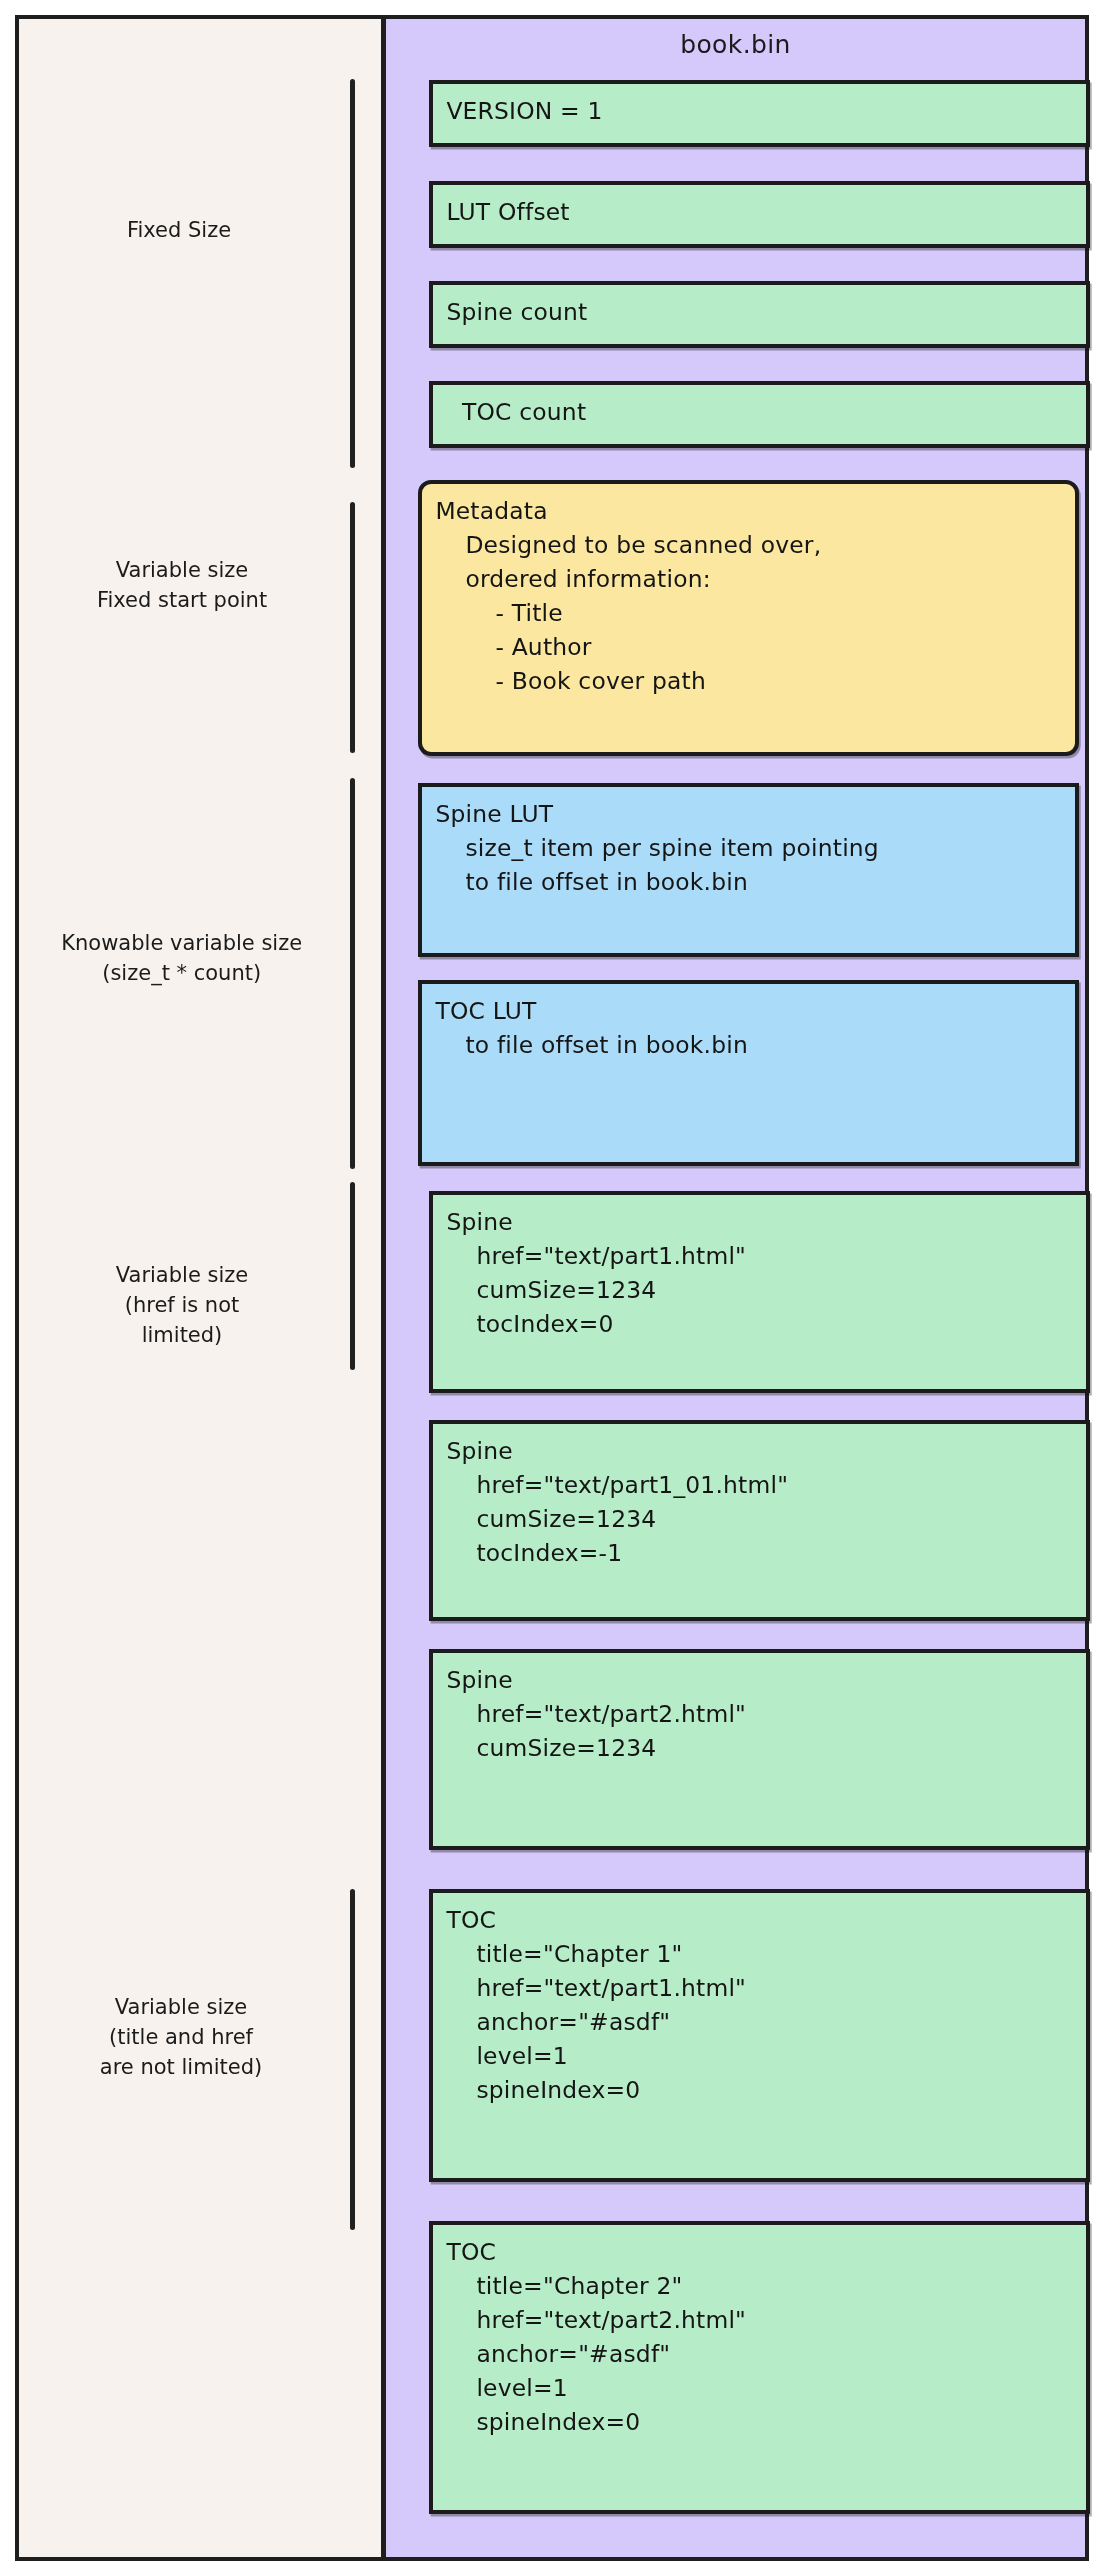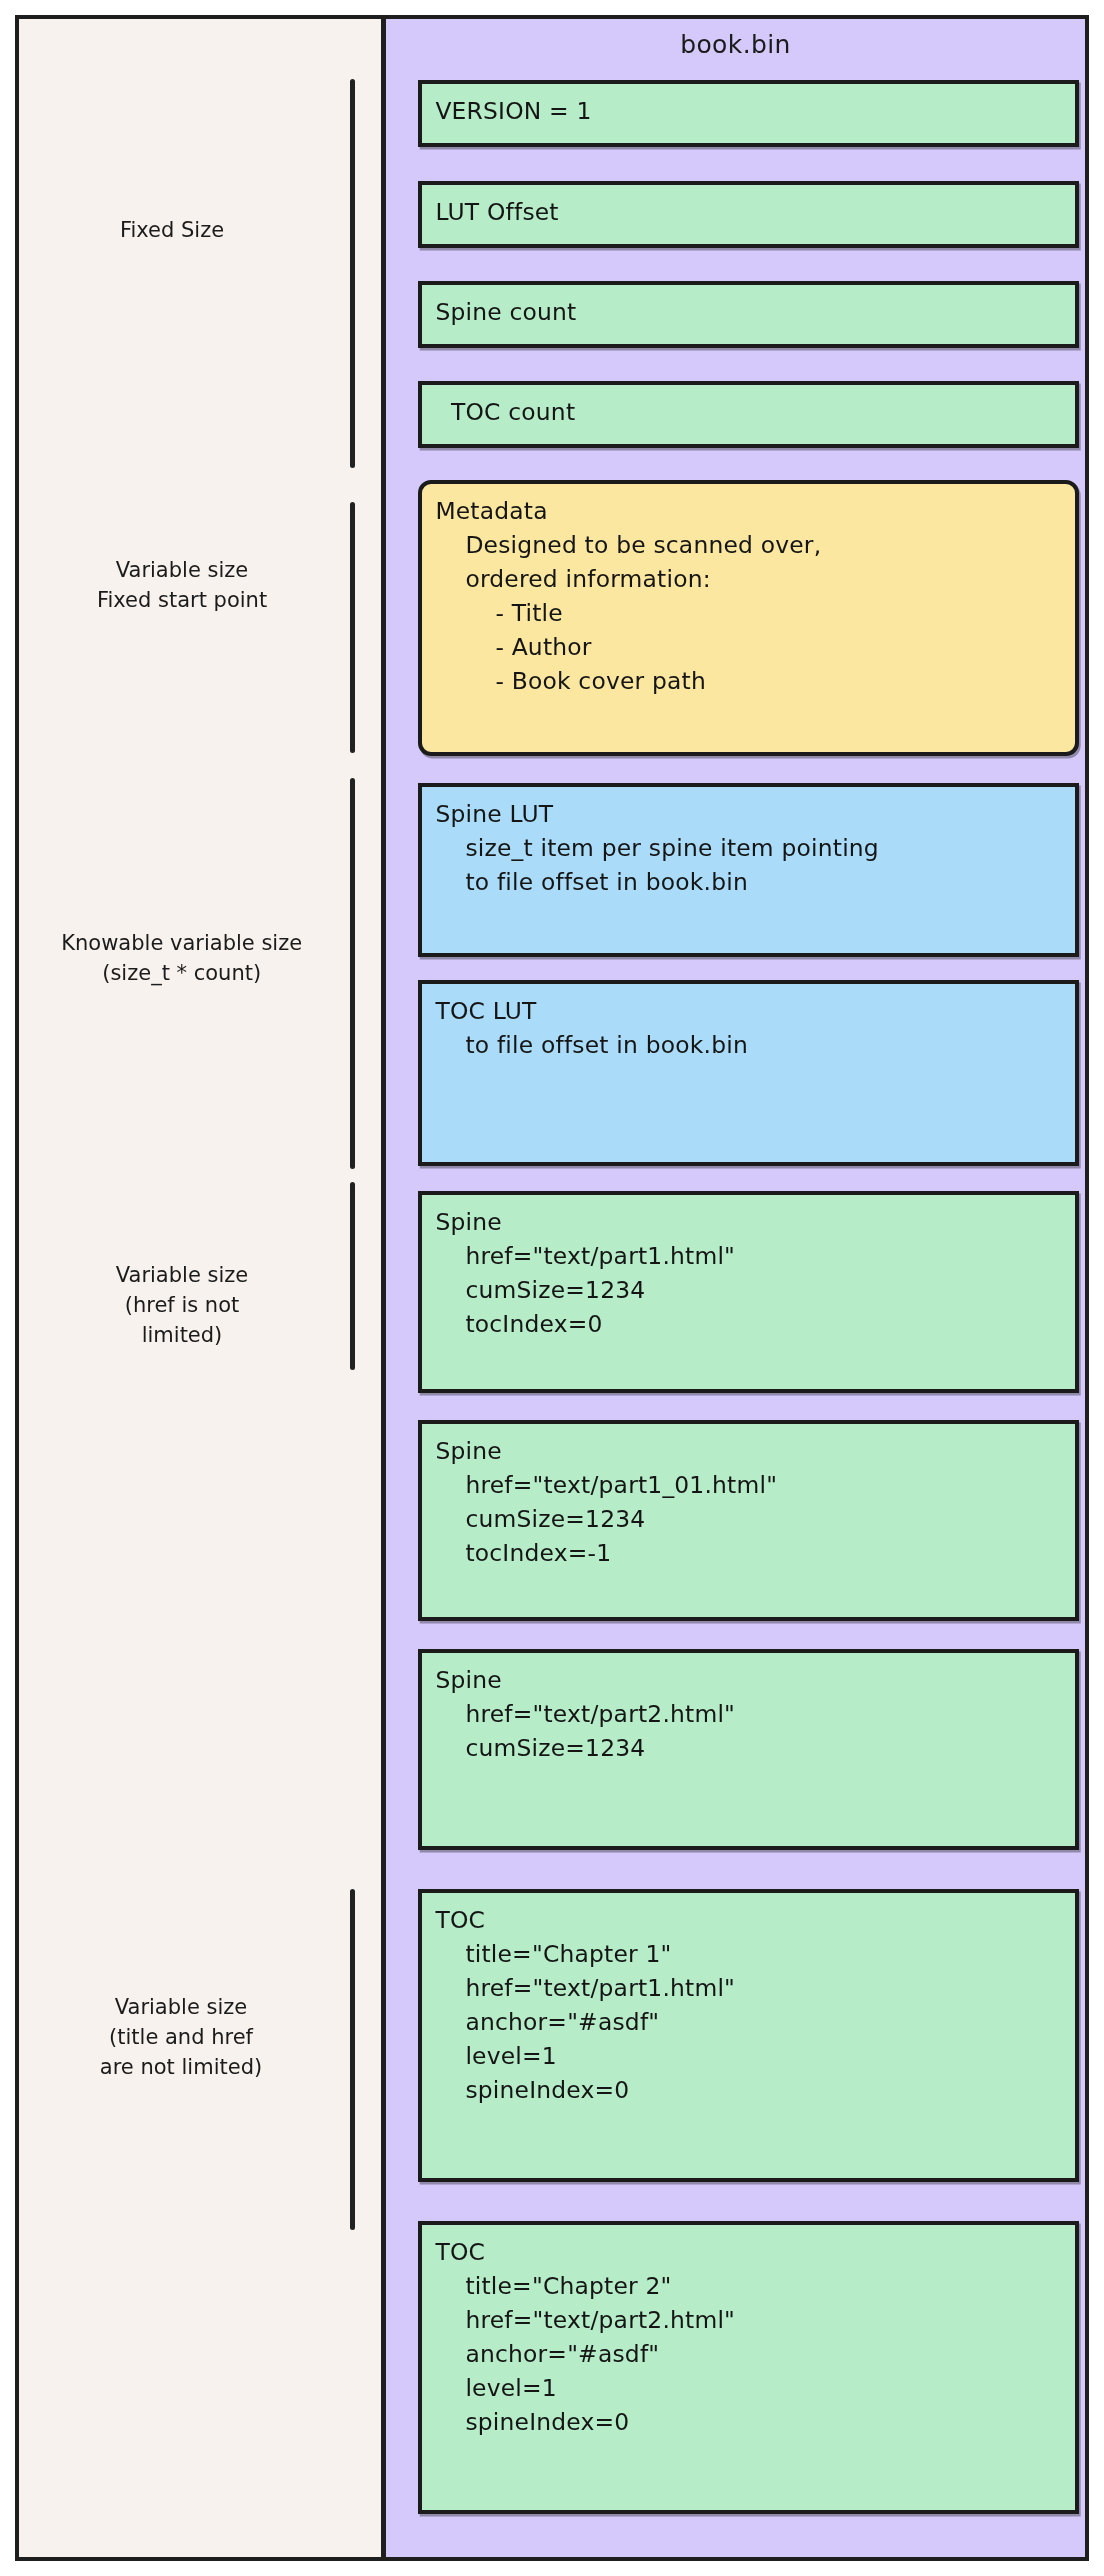--- a/index.html
+++ b/index.html
@@ -98,42 +98,42 @@
     font-family: "DejaVu Sans", sans-serif;
     font-size: 23.4px;
     line-height: 34px;
     color: #151515;
     white-space: pre;
     letter-spacing: 0.2px;
   }
   .box .line.indent { padding-left: 30px; }
   .box .line.indent2 { padding-left: 60px; }
 
-  .c-green  { background: #b6edc8; }
+  .c-green  { background: #b6edc8; margin-left: 11px; }
   .c-yellow { background: #fbe79f; }
   .c-blue   { background: #aadcfa; }
 </style>
 </head>
 <body>
 
 <div id="diagram">
 
   <div class="panel panel-left"></div>
 
   <div class="panel panel-right"></div>
 
   <div class="file-title">book.bin</div>
 
   <div class="bracket" style="left:350px; top:79px;   height:389px;"></div>
   <div class="bracket" style="left:350px; top:502px;  height:251px;"></div>
   <div class="bracket" style="left:350px; top:778px;  height:391px;"></div>
   <div class="bracket" style="left:350px; top:1182px; height:188px;"></div>
   <div class="bracket" style="left:350px; top:1889px; height:341px;"></div>
 
-  <div class="group-label" style="left:15px; top:192px; width:314px; height:75px;">
+  <div class="group-label" style="left:22px; top:192px; width:314px; height:75px;">
     <span>Fixed Size</span>
   </div>
 
   <div class="group-label" style="left:25px; top:539px; width:314px; height:92px;">
     <span>Variable size</span>
     <span>Fixed start point</span>
   </div>
 
   <div class="group-label" style="left:16.7px; top:912px; width:330px; height:92px;">
     <span>Knowable variable size</span>

